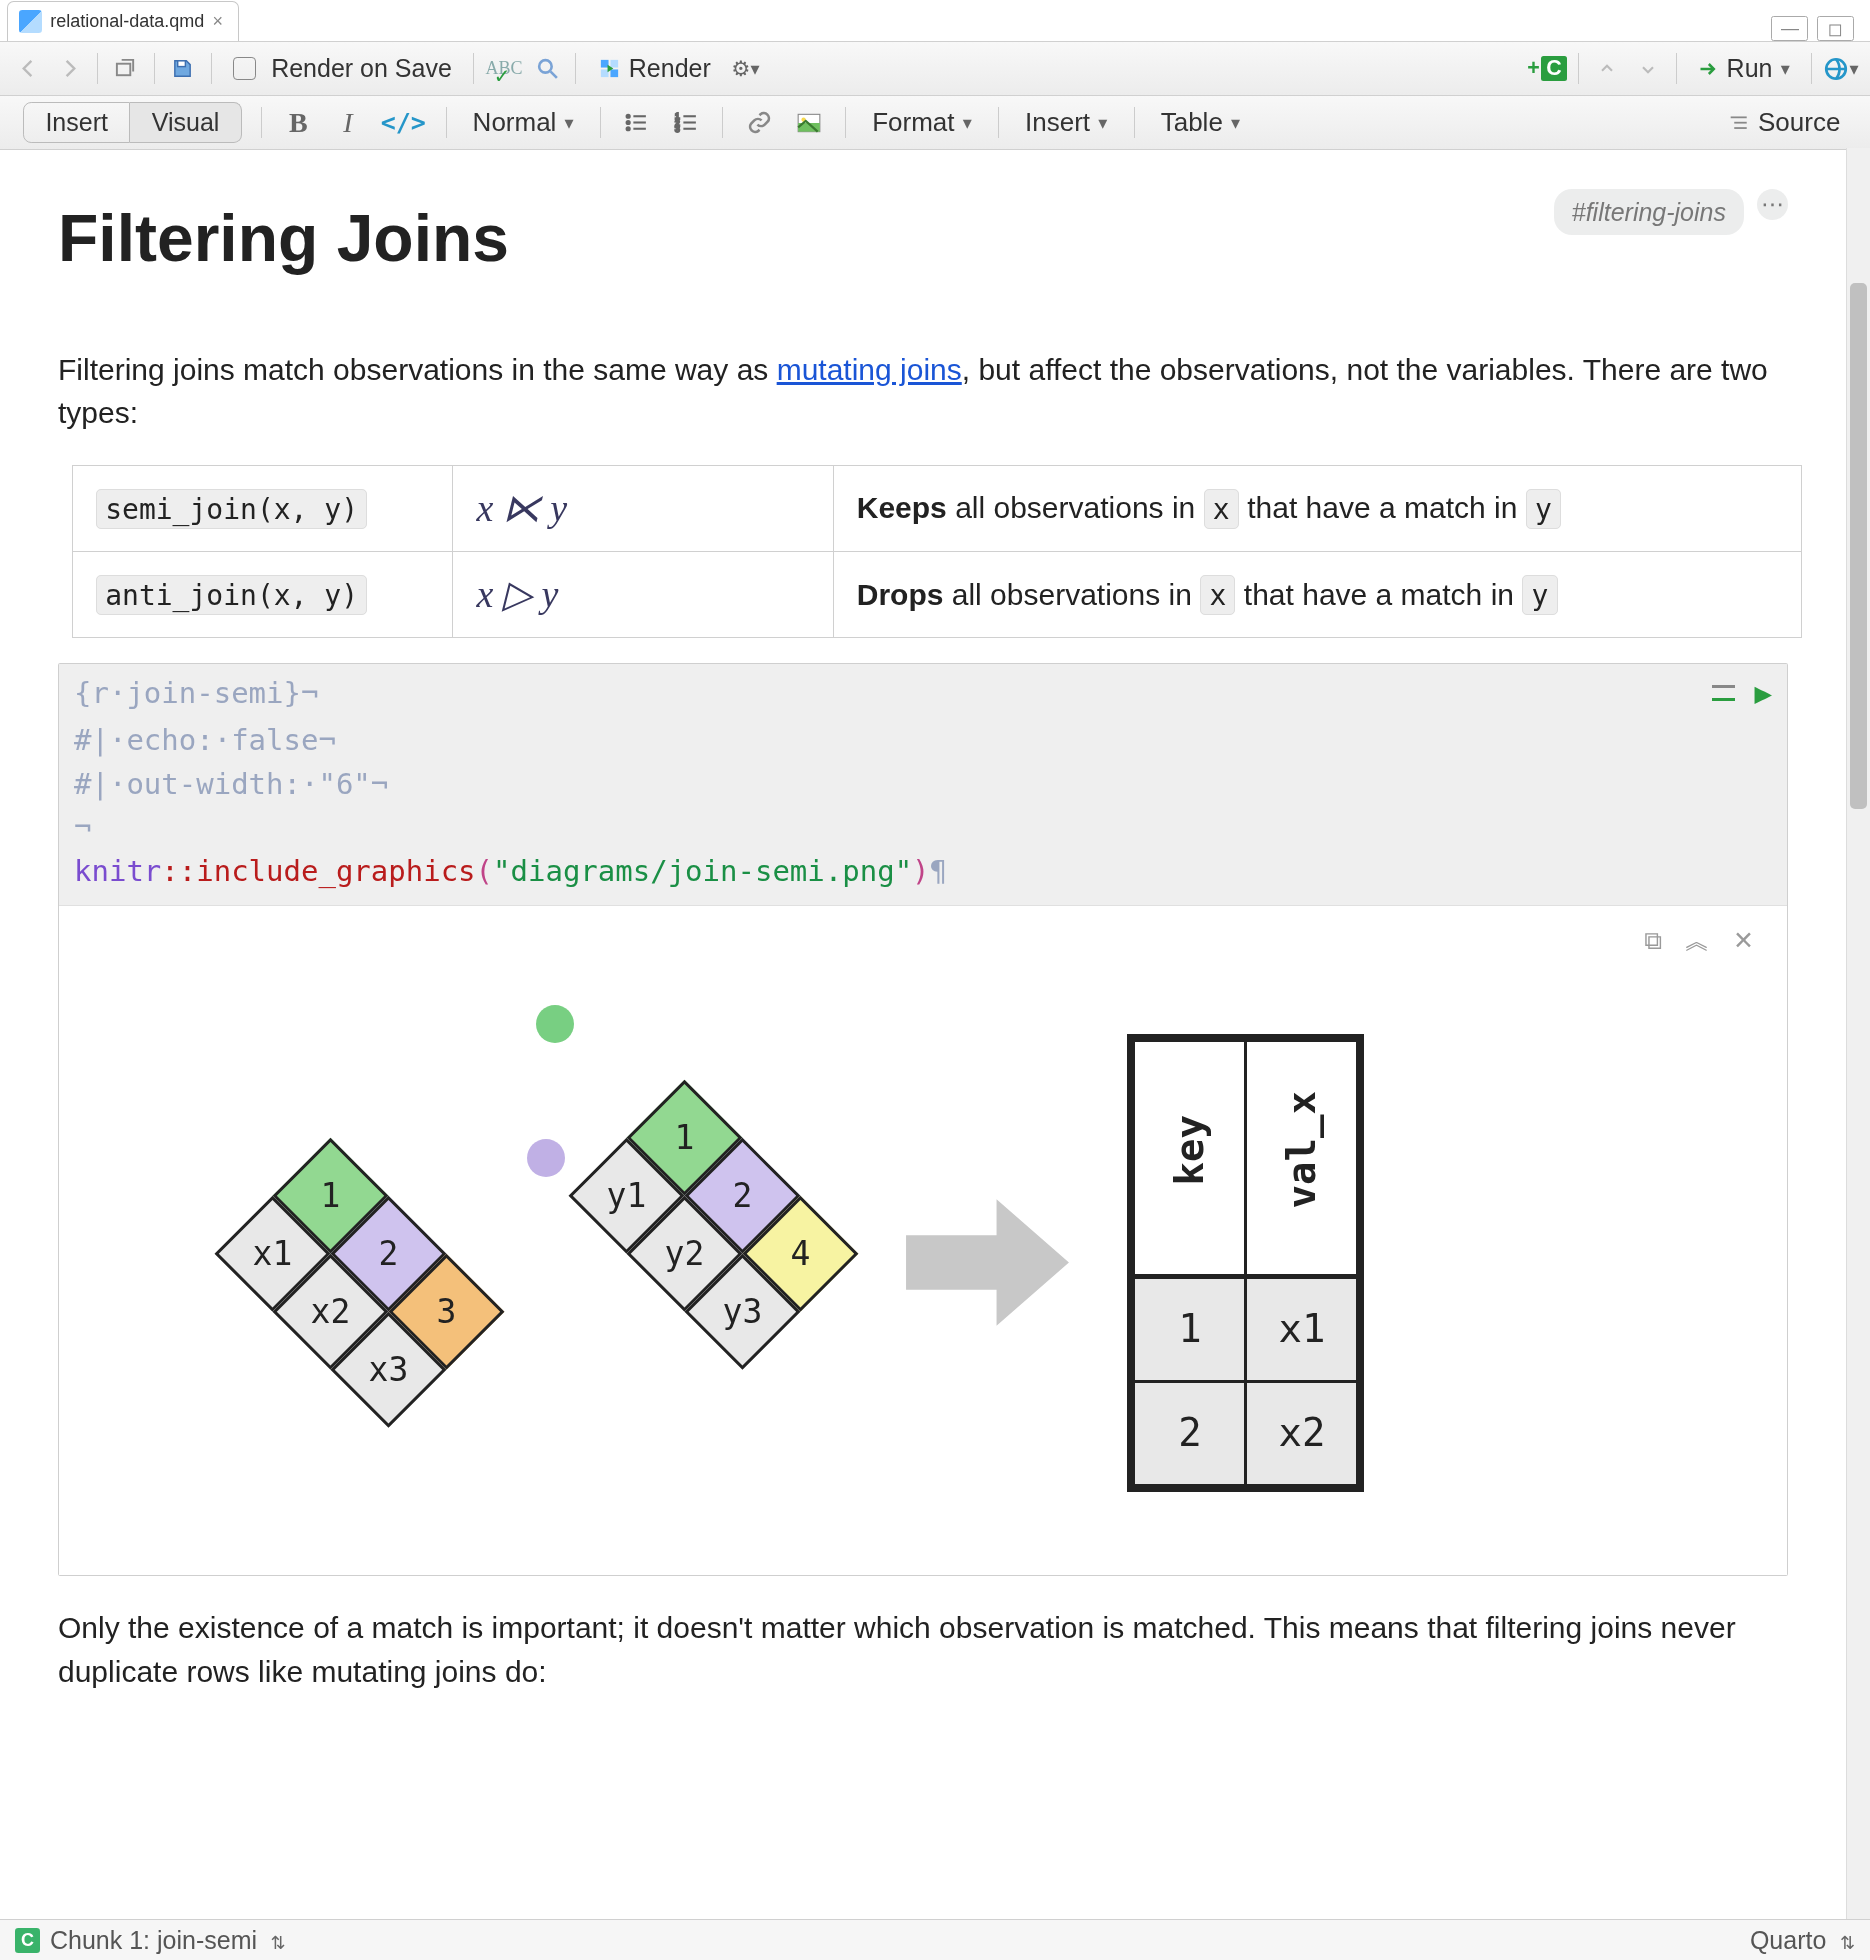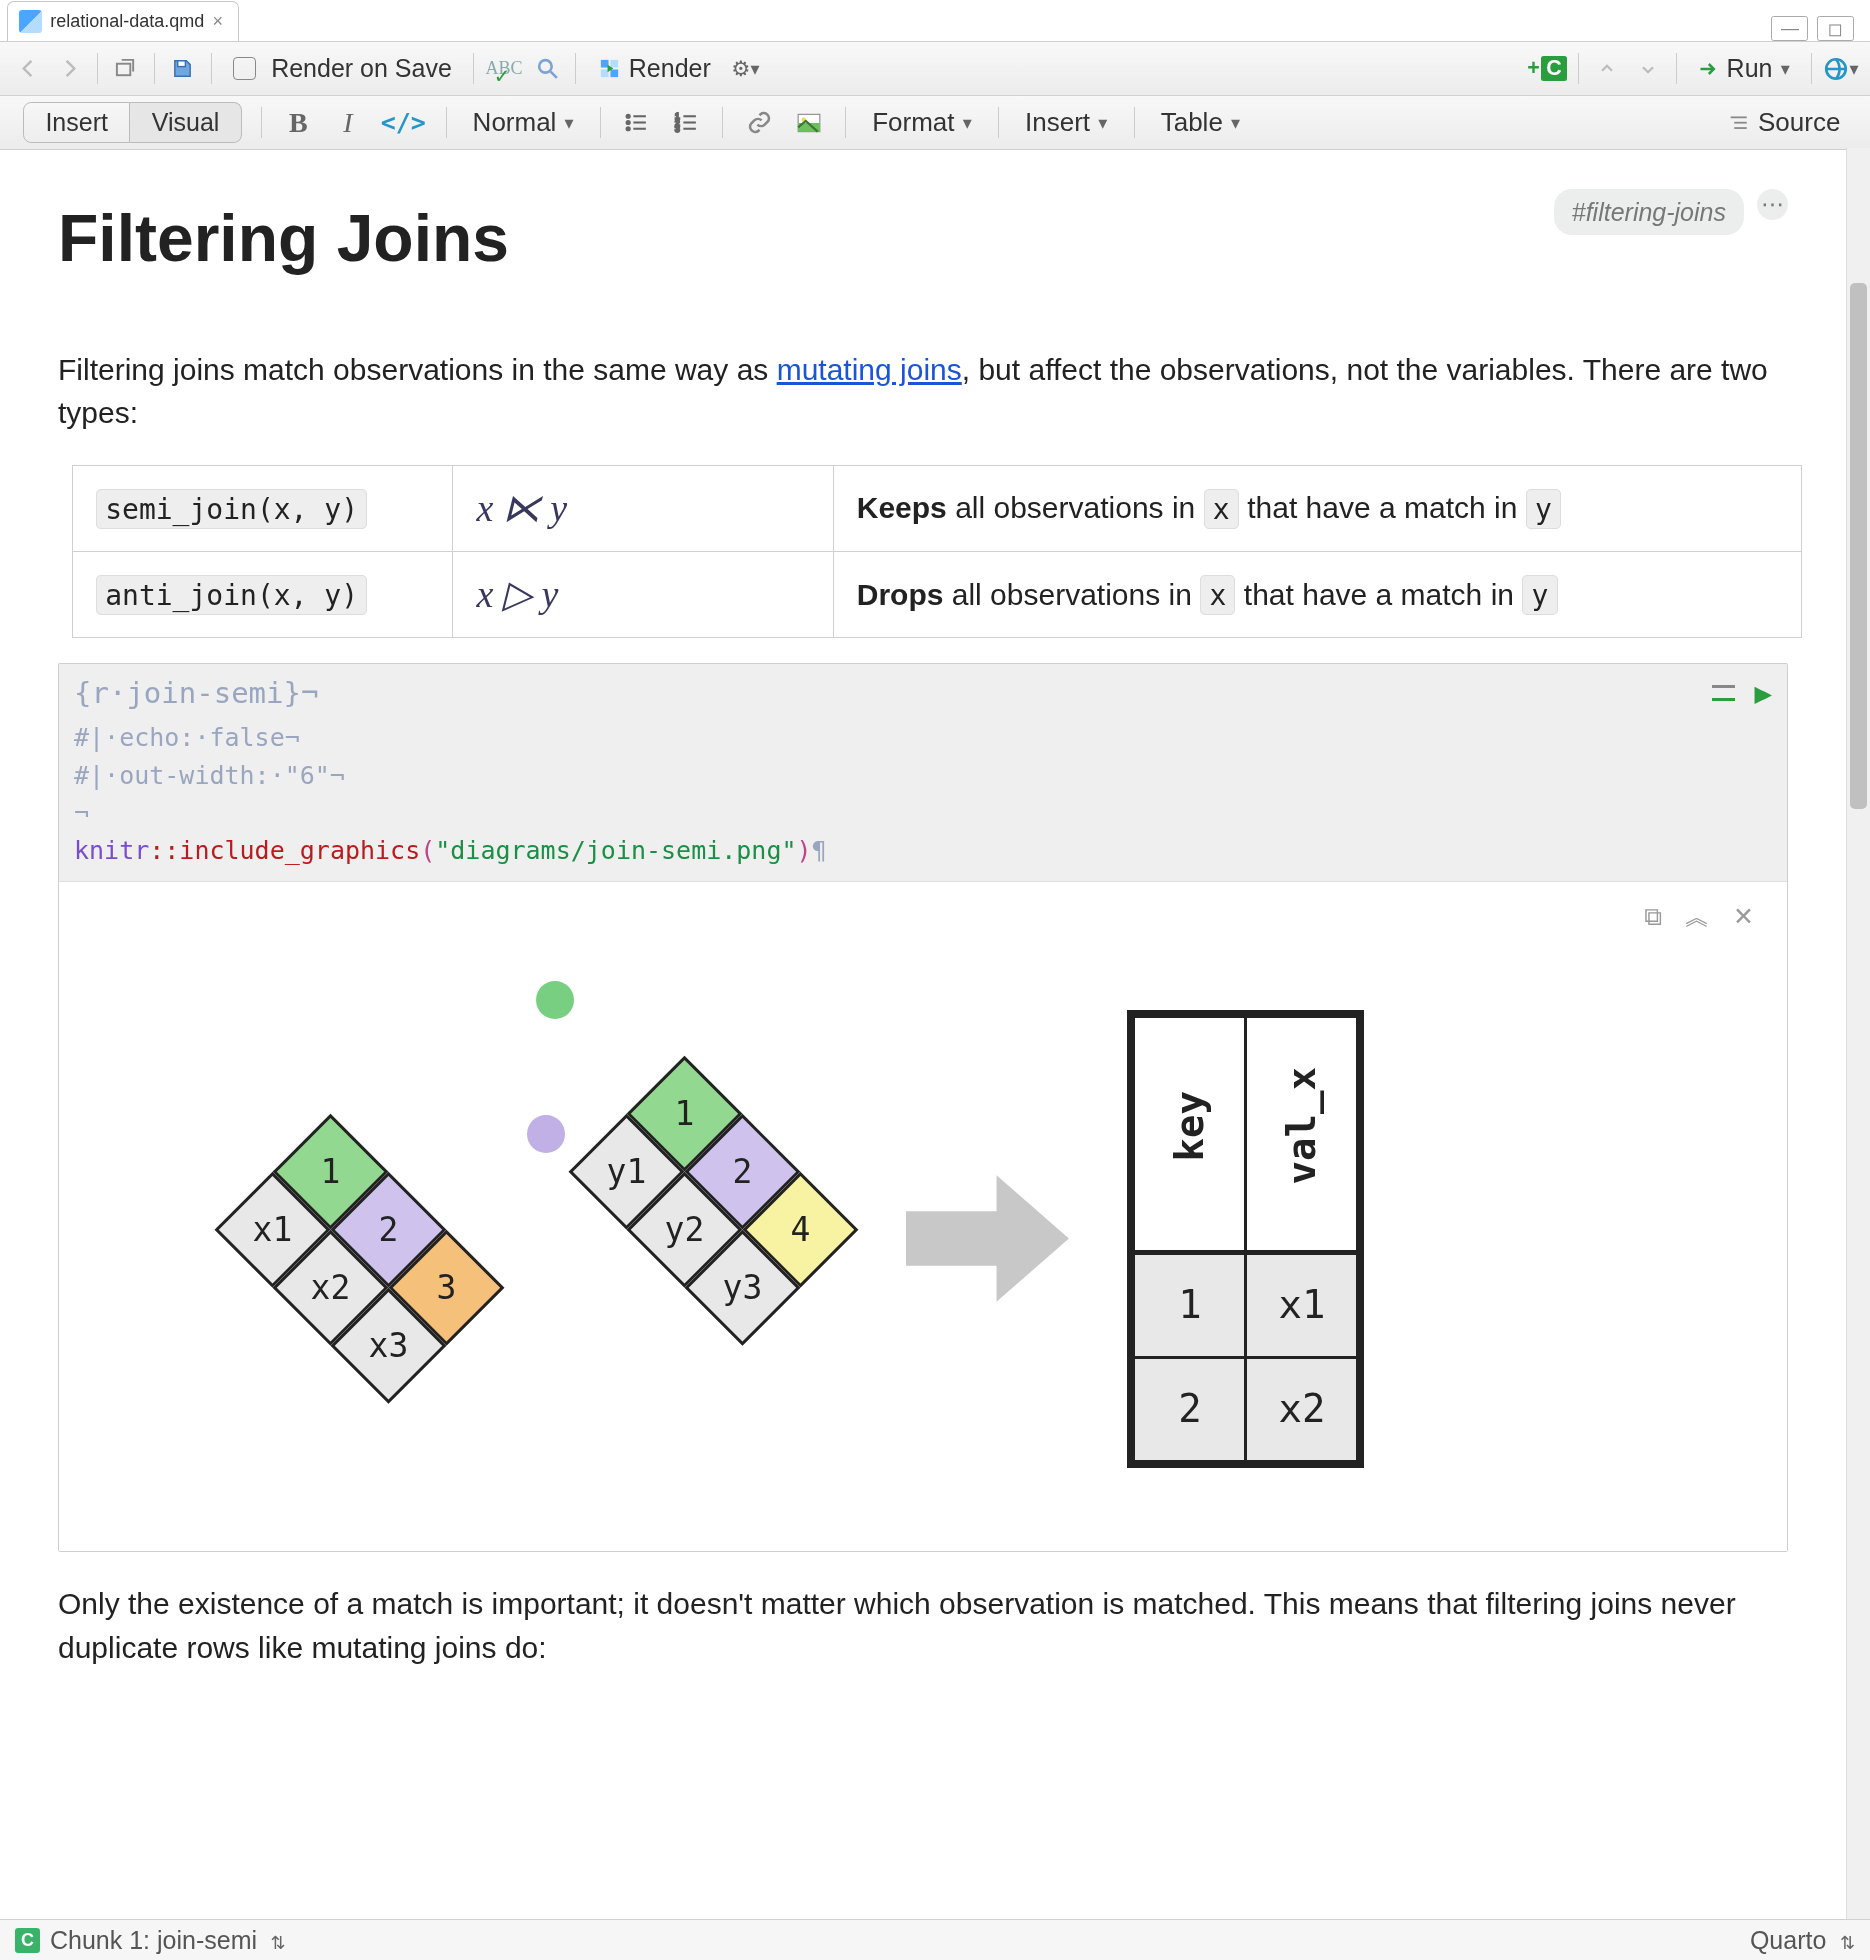--- a/index.html
+++ b/index.html
@@ -36,21 +36,21 @@
   .more{float:right;width:31px;height:31px;background:#eceded;border-radius:50%;color:#777;display:inline-flex;align-items:center;justify-content:center;margin:8.2px 0 0 13px;font-size:23px;}
   a.link{color:#1a55d6;text-decoration:underline;}
   table.jt{border-collapse:collapse;width:100%;margin:25px 14px;}
   table.jt td{border:0.8px solid #d0d0d0;padding:15px 23px;font-size:30px;}
   .codebadge{font-family:ui-monospace,Menlo,monospace;background:#eeeeee;border:0.8px solid #ddd;border-radius:5px;padding:2.5px 8.2px;font-size:28px;}
   .math{font-family:"Times New Roman",serif;font-style:italic;color:#38385f;font-size:38px;}
   
   .chunk{border:0.8px solid #cfcfcf;background:#efefef;margin:21.4px 0;border-radius:1.6px;}
   .chunk-head{display:flex;align-items:center;padding:8.2px 15px 0;font-family:ui-monospace,Menlo,monospace;font-size:29px;}
   .chunk-head .ctrls{margin-left:auto;display:flex;gap:20px;align-items:center;}
-  .chunk-body{padding:5px 15px 11.5px;font-family:ui-monospace,Menlo,monospace;font-size:25px;line-height:1.5;color:#3b5fbe;}
+  .chunk-body{padding:5px 15px 11.5px;font-family:ui-monospace,Menlo,monospace;font-size:29px;line-height:1.5;color:#3b5fbe;}
   .c-grey{color:#9aa6c0;}
   .c-kn{color:#7a4ccf;}
   .c-fn{color:#b91c1c;}
   .c-paren{color:#c04488;}
   .c-str{color:#1a8f45;}
   .output{background:#fff;border-top:0.8px solid #e0e0e0;padding:16.4px 33px;}
   .out-ctrls{display:flex;justify-content:flex-end;gap:23px;color:#9a9a9a;font-size:25px;margin-bottom:8.2px;}
   
   .diagram{display:flex;align-items:center;justify-content:flex-start;gap:49px;padding:8.2px 16.4px 8.2px 16.4px;}
   .diamonds{position:relative;width:740px;height:576px;}

